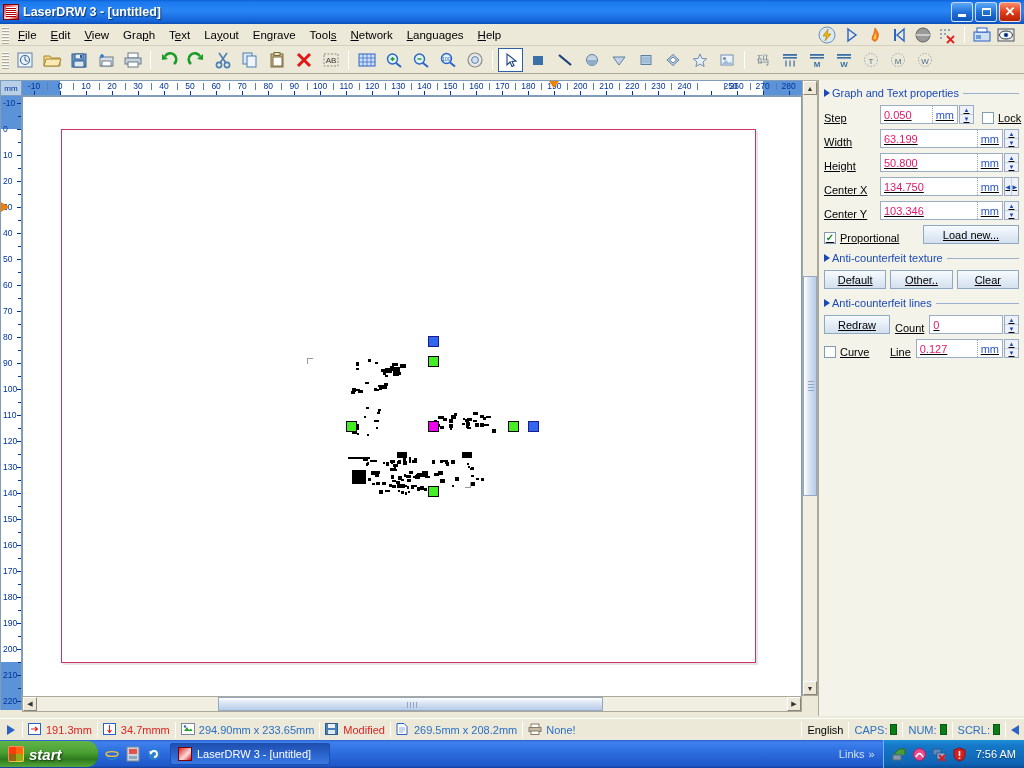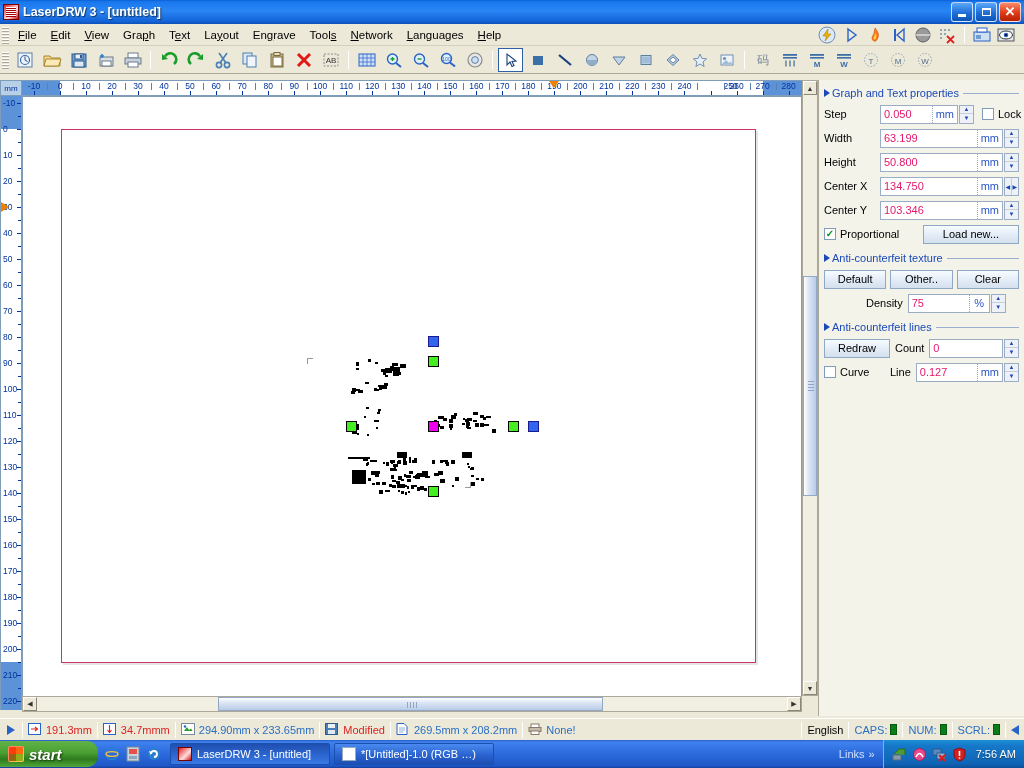--- a/index.html
+++ b/index.html
@@ -152,21 +152,21 @@
   }
   .grp-head { display: flex; align-items: center; margin: 3px 0 5px 0; }
   .grp-arrow {
     width: 0; height: 0; border-left: 6px solid #1b49b8;
     border-top: 4px solid transparent; border-bottom: 4px solid transparent;
     margin-right: 2px;
   }
   .grp-title { color: #1b49b8; font-size: 11px; white-space: nowrap; }
   .grp-line { flex: 1 1 auto; height: 1px; background: #9bb0d0; margin-left: 4px; }
 
-  .row { display: flex; align-items: center; margin-bottom: 4px; height: 20px; }
+  .row { display: flex; align-items: flex-end; margin-bottom: 4px; height: 20px; text-decoration: underline; }
   .lbl { width: 56px; font-size: 11px; color: #000; flex: 0 0 auto; }
   .field {
     flex: 1 1 auto; height: 19px; background: #fff; border: 1px solid #9aadc4;
     display: flex; align-items: center;
   }
   .field input {
     flex: 1 1 auto; border: 0; outline: 0; height: 17px; width: 10px;
     font-family: "Liberation Sans", sans-serif; font-size: 11px;
     color: #e3176b; padding-left: 3px; background: transparent;
   }
@@ -1057,31 +1057,20 @@
     <div class="grp-head" style="margin-top:8px;">
       <div class="grp-arrow"></div>
       <span class="grp-title">Anti-counterfeit texture</span>
       <div class="grp-line"></div>
     </div>
     <div class="row">
       <div class="btn" style="flex:1 1 0;margin-right:4px;">Default</div>
       <div class="btn" style="flex:1 1 0;margin-right:4px;">Other..</div>
       <div class="btn" style="flex:1 1 0;">Clear</div>
     </div>
-    <div class="row">
-      <span class="lbl" style="width:auto;margin-left:42px;margin-right:5px;">Density</span>
-      <div class="field" style="flex:0 0 82px;">
-        <input type="text" value="75" style="">
-        <span class="unit">%</span>
-      </div>
-      <div class="spin">
-          <div>▲</div>
-          <div>▼</div>
-        </div>
-    </div>
 
     <div class="grp-head" style="margin-top:8px;">
       <div class="grp-arrow"></div>
       <span class="grp-title">Anti-counterfeit lines</span>
       <div class="grp-line"></div>
     </div>
     <div class="row">
       <div class="btn" style="flex:0 0 66px;margin-right:5px;">Redraw</div>
       <span class="lbl" style="width:auto;margin-right:5px;">Count</span>
       <div class="field" style="flex:1 1 auto;">
@@ -1236,24 +1225,20 @@
           <path d="M5 8 A3 3 0 1 1 8 11" fill="none" stroke="#fff" stroke-width="1.8"></path>
           <path d="M3 5 L6 6 L4.5 9 Z" fill="#fff"></path>
         </svg>
       </span>
     </div>
 
     <div id="taskbar-tasks" style="display:flex;align-items:center;">
         <div class="tb-task active">
           <span class="app-ico" style="background: linear-gradient(135deg, rgb(221, 34, 34), rgb(255, 221, 221) 60%, rgb(204, 17, 17)); border: 1px solid rgb(122, 0, 0);"></span>
           <span>LaserDRW 3 - [untitled]</span>
-        </div>
-        <div class="tb-task">
-          <span class="app-ico" style="background: rgb(255, 255, 255); border: 1px solid rgb(153, 170, 187);"></span>
-          <span>*[Untitled]-1.0 (RGB …)</span>
         </div>
       </div>
 
     <div class="tb-right">
       <div class="links">
         <span>Links</span>
         <span>»</span>
       </div>
       <div class="tray">
         <span class="tray-ico">

